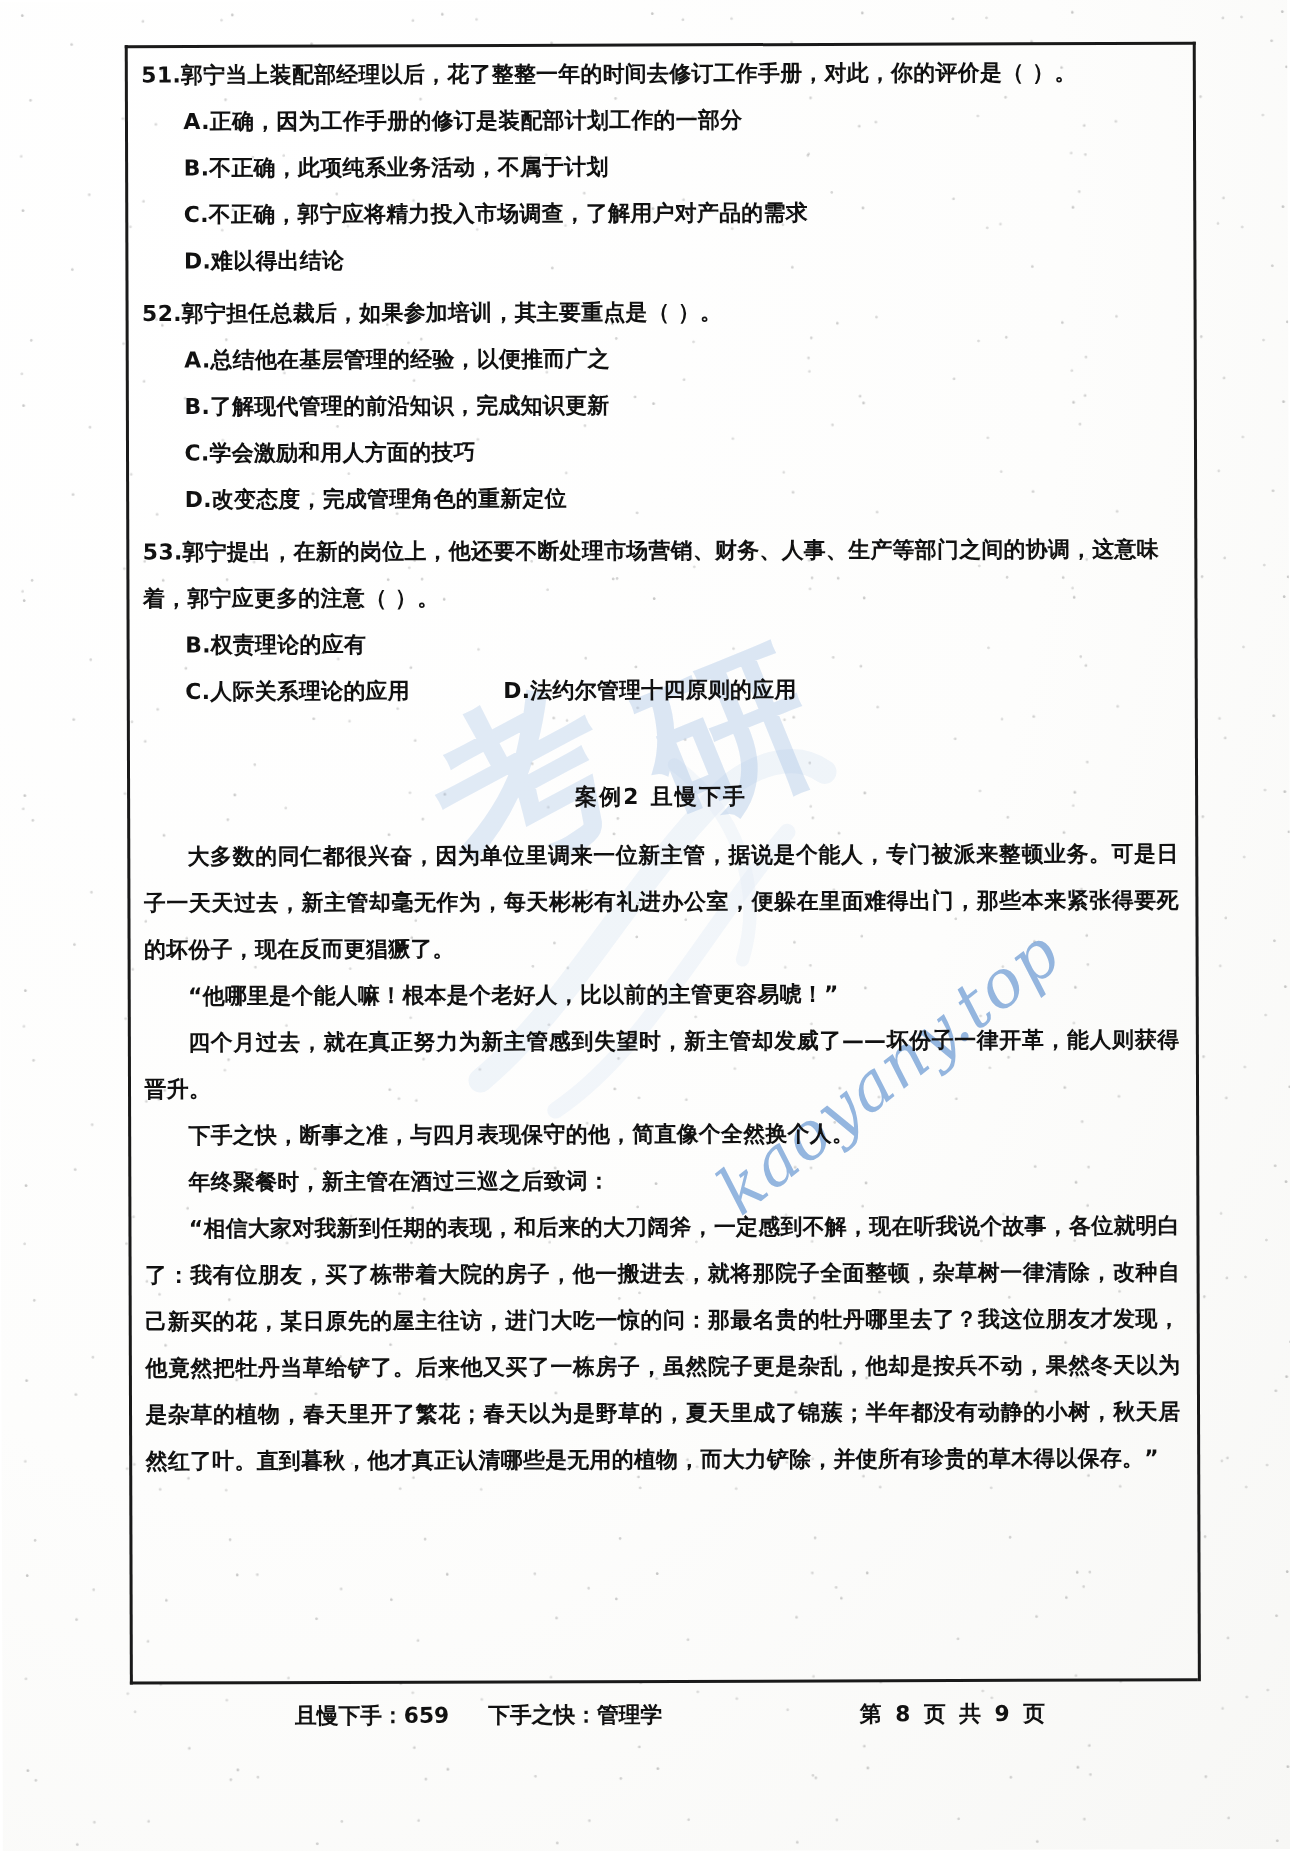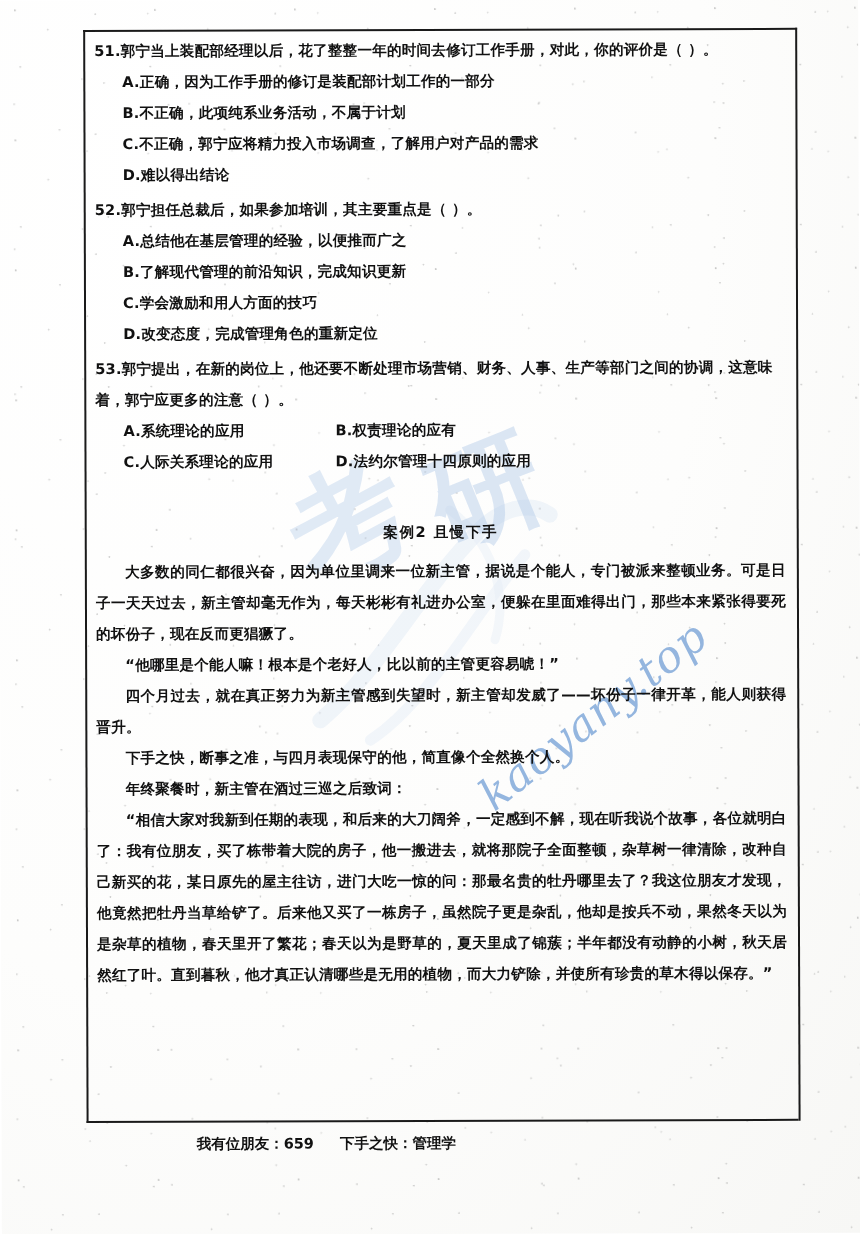--- a/index.html
+++ b/index.html
@@ -244,21 +244,20 @@
       <p class="q-stem">52.郭宁担任总裁后，如果参加培训，其主要重点是（   ）。</p>
       <p class="opt">A.总结他在基层管理的经验，以便推而广之</p>
       <p class="opt">B.了解现代管理的前沿知识，完成知识更新</p>
       <p class="opt">C.学会激励和用人方面的技巧</p>
       <p class="opt">D.改变态度，完成管理角色的重新定位</p>
     </div>
 
     <div class="q-block">
       <p class="q-stem">53.郭宁提出，在新的岗位上，他还要不断处理市场营销、财务、人事、生产等部门之间的协调，这意味着，郭宁应更多的注意（   ）。</p>
       <div class="opt-row">
-        <p class="opt opt-col-a">A.系统理论的应用</p>
         <p class="opt opt-col-b">B.权责理论的应有</p>
       </div>
       <div class="opt-row">
         <p class="opt opt-col-a">C.人际关系理论的应用</p>
         <p class="opt opt-col-b">D.法约尔管理十四原则的应用</p>
       </div>
     </div>
 
     <div class="spacer-sm"></div>
 
@@ -271,21 +270,22 @@
       <p class="para">年终聚餐时，新主管在酒过三巡之后致词：</p>
       <p class="para">“相信大家对我新到任期的表现，和后来的大刀阔斧，一定感到不解，现在听我说个故事，各位就明白了：我有位朋友，买了栋带着大院的房子，他一搬进去，就将那院子全面整顿，杂草树一律清除，改种自己新买的花，某日原先的屋主往访，进门大吃一惊的问：那最名贵的牡丹哪里去了？我这位朋友才发现，他竟然把牡丹当草给铲了。后来他又买了一栋房子，虽然院子更是杂乱，他却是按兵不动，果然冬天以为是杂草的植物，春天里开了繁花；春天以为是野草的，夏天里成了锦蔟；半年都没有动静的小树，秋天居然红了叶。直到暮秋，他才真正认清哪些是无用的植物，而大力铲除，并使所有珍贵的草木得以保存。”</p>
     </div>
 
   </div>
 
   <div id="footer-rule"></div>
   <div id="footer">
     <div id="footer-left">
       <span class="f-item">
-        <span>我有位朋友：</span><span>659</span>
+        <span>且慢下手：</span><span>659</span>
       </span>
       <span class="f-item">
         <span>下手之快：</span><span>管理学</span>
       </span>
     </div>
+    <div id="footer-right" class="f-item">第 8 页 共 9 页</div>
   </div>
 
 </div>
 
 </body></html>

